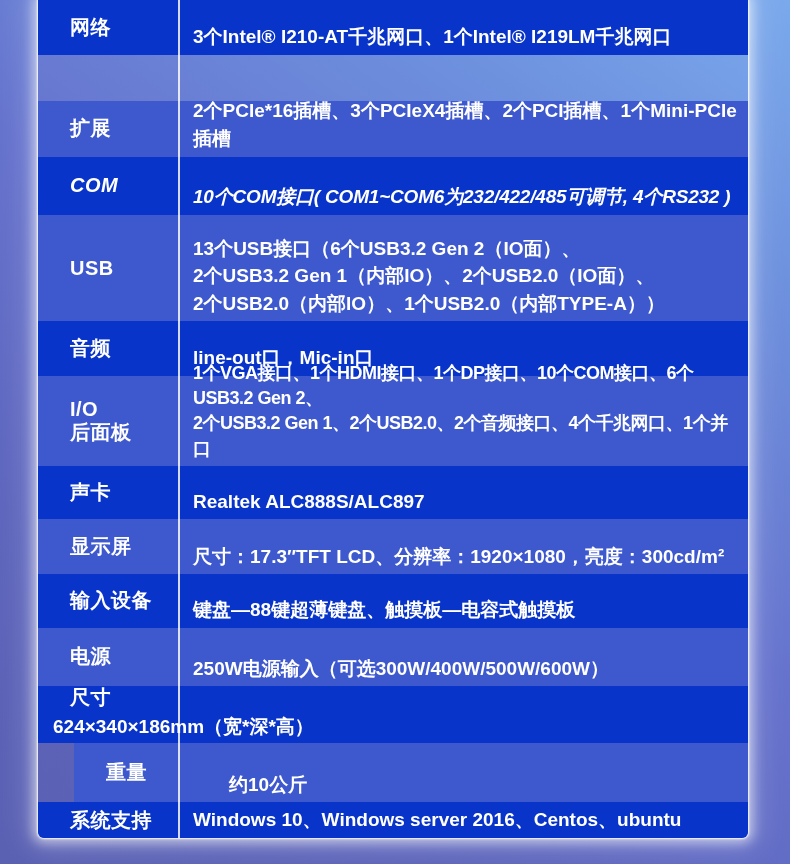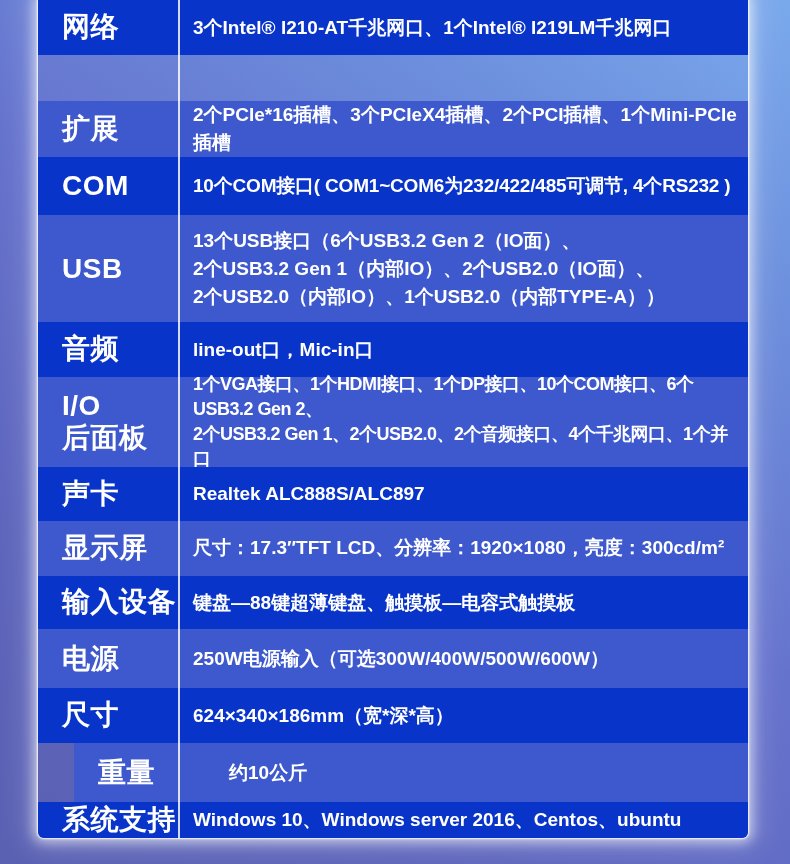--- a/index.html
+++ b/index.html
@@ -31,55 +31,56 @@
       0 0 12px 5px rgba(255,255,255,0.55),
       0 0 28px 12px rgba(255,255,255,0.18);
     overflow: hidden;
   }
   .rows { width: 100%; height: 100%; display: flex; flex-direction: column; }
   .row { display: flex; width: 100%; }
   .row:nth-child(odd)  { background: #0934c9; }
   .row:nth-child(even) { background: #3e59ce; }
   .row:nth-child(1)  { height: 57px; }
   .row:nth-child(2)  { height: 56px; margin-top: 46px; }
-  .row:nth-child(3)  { height: 61px; }
+  .row:nth-child(3)  { height: 61px; font-style: italic; }
   .row:nth-child(4)  { height: 111px; }
   .row:nth-child(5)  { height: 57px; }
   .row:nth-child(6)  { height: 90px; }
   .row:nth-child(7)  { height: 56px; }
   .row:nth-child(8)  { height: 57px; }
   .row:nth-child(9)  { height: 56px; }
   .row:nth-child(10) { height: 61px; }
-  .row:nth-child(11) { height: 57px; }
+  .row:nth-child(11) { height: 57px; flex-direction: column; }
   .row:nth-child(12) { height: 62px; margin-left: 36px; }
   .row:nth-child(13) { height: 61px; flex: 1; }
   .cell {
     color: #ffffff;
     display: flex;
     flex-direction: column;
     justify-content: center;
   }
   .label {
     width: 140px;
     min-width: 140px;
     box-sizing: border-box;
-    padding-left: 24px;
-    font-size: 28px;
+    padding-left: 32px;
+    font-size: 20px;
     font-weight: bold;
     line-height: 1.15;
     letter-spacing: 0.5px;
   }
   .value {
     flex: 1;
     box-sizing: border-box;
     padding: 4px 4px 4px 15px;
     font-size: 19px;
     font-weight: bold;
     line-height: 1.45;
     letter-spacing: 0px;
+    justify-content: flex-end;
   }
   
   .row:nth-child(6) .value { font-size: 18px; letter-spacing: -0.5px; line-height: 1.4; }
   
   .row:nth-child(3) .value { letter-spacing: -0.2px; }
   .col-divider {
     position: absolute;
     left: 140px;
     top: 0;
     bottom: 0;

